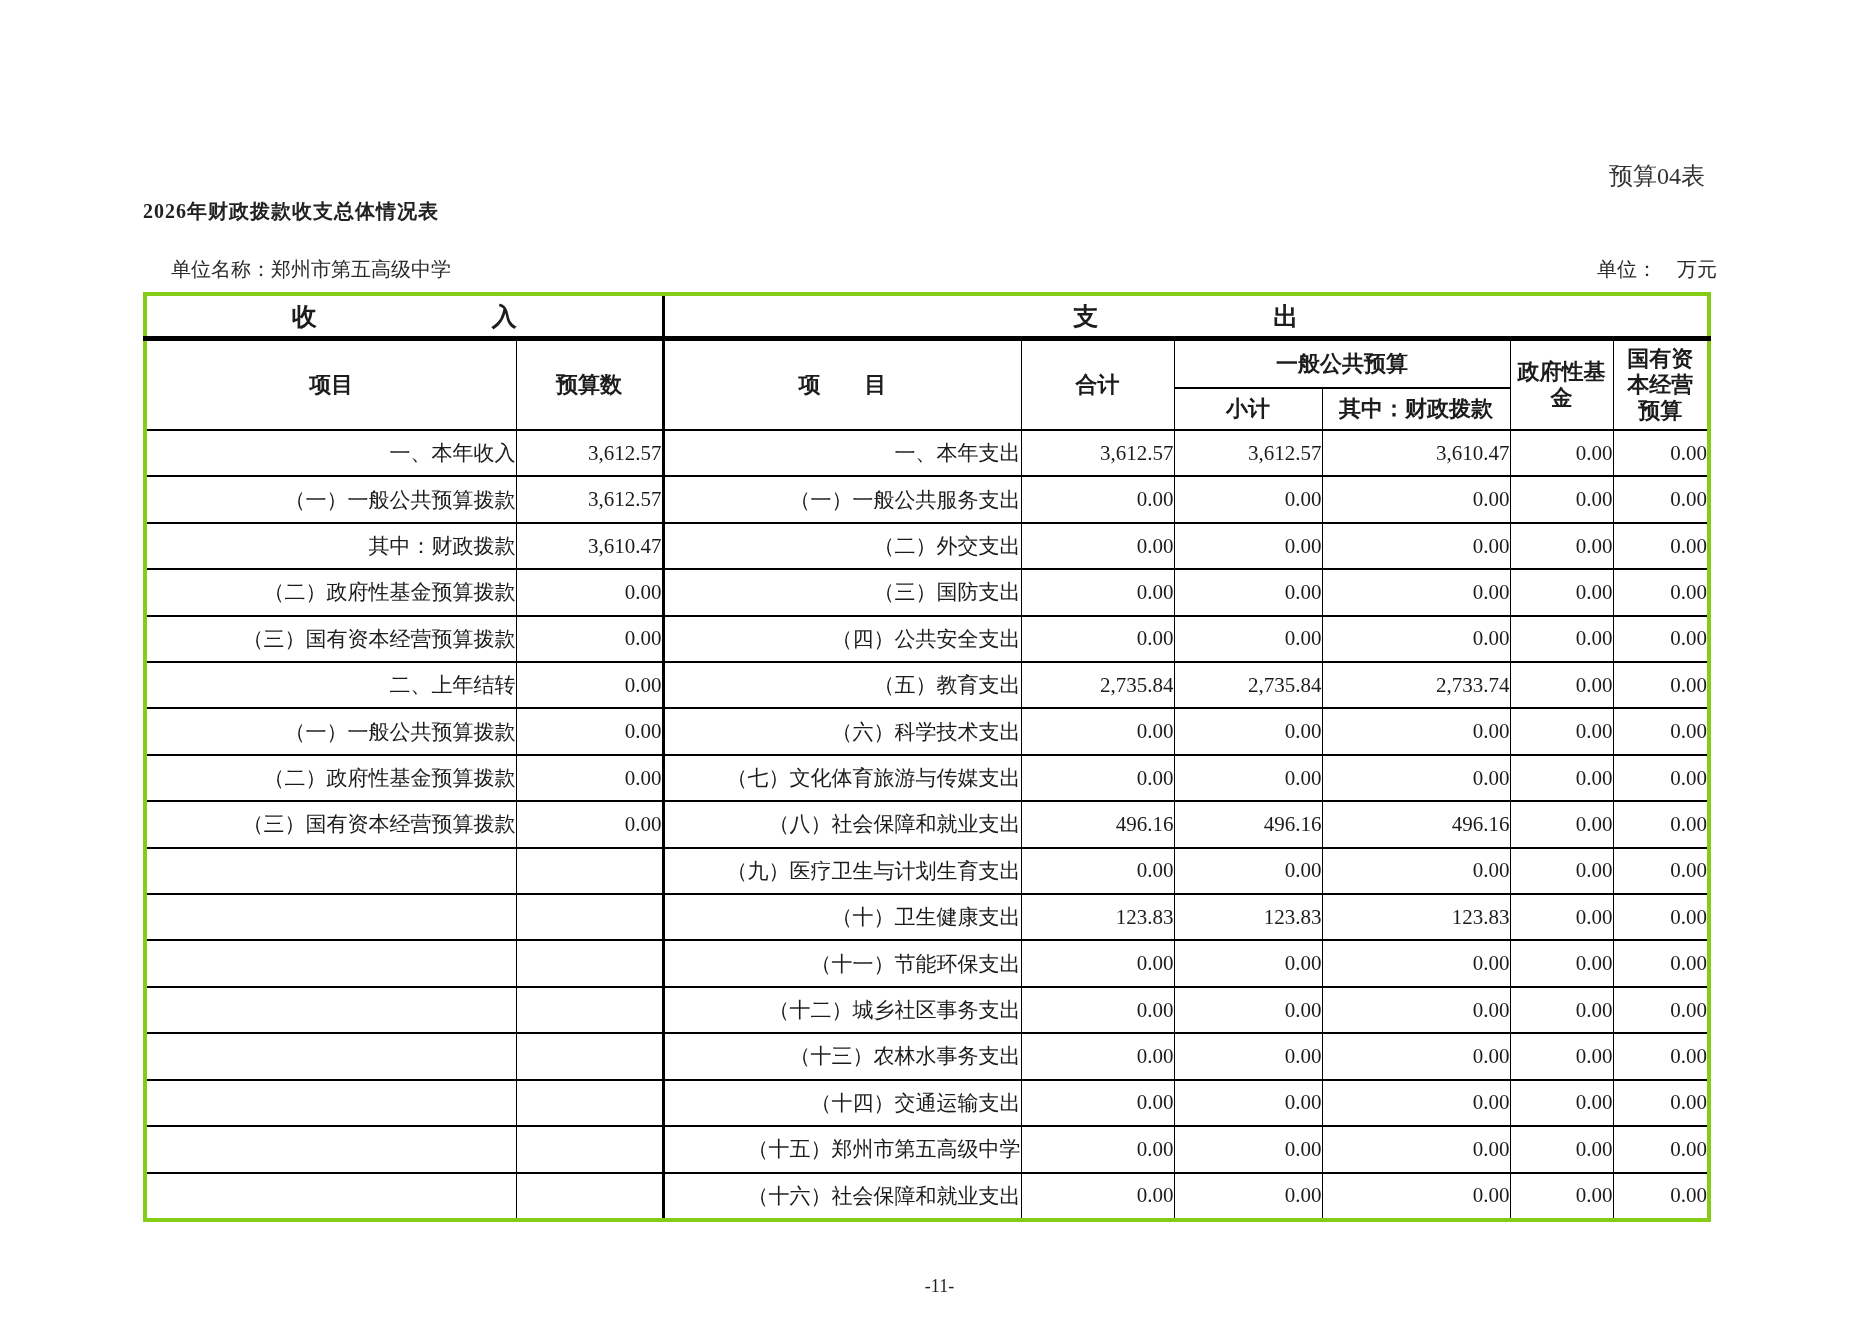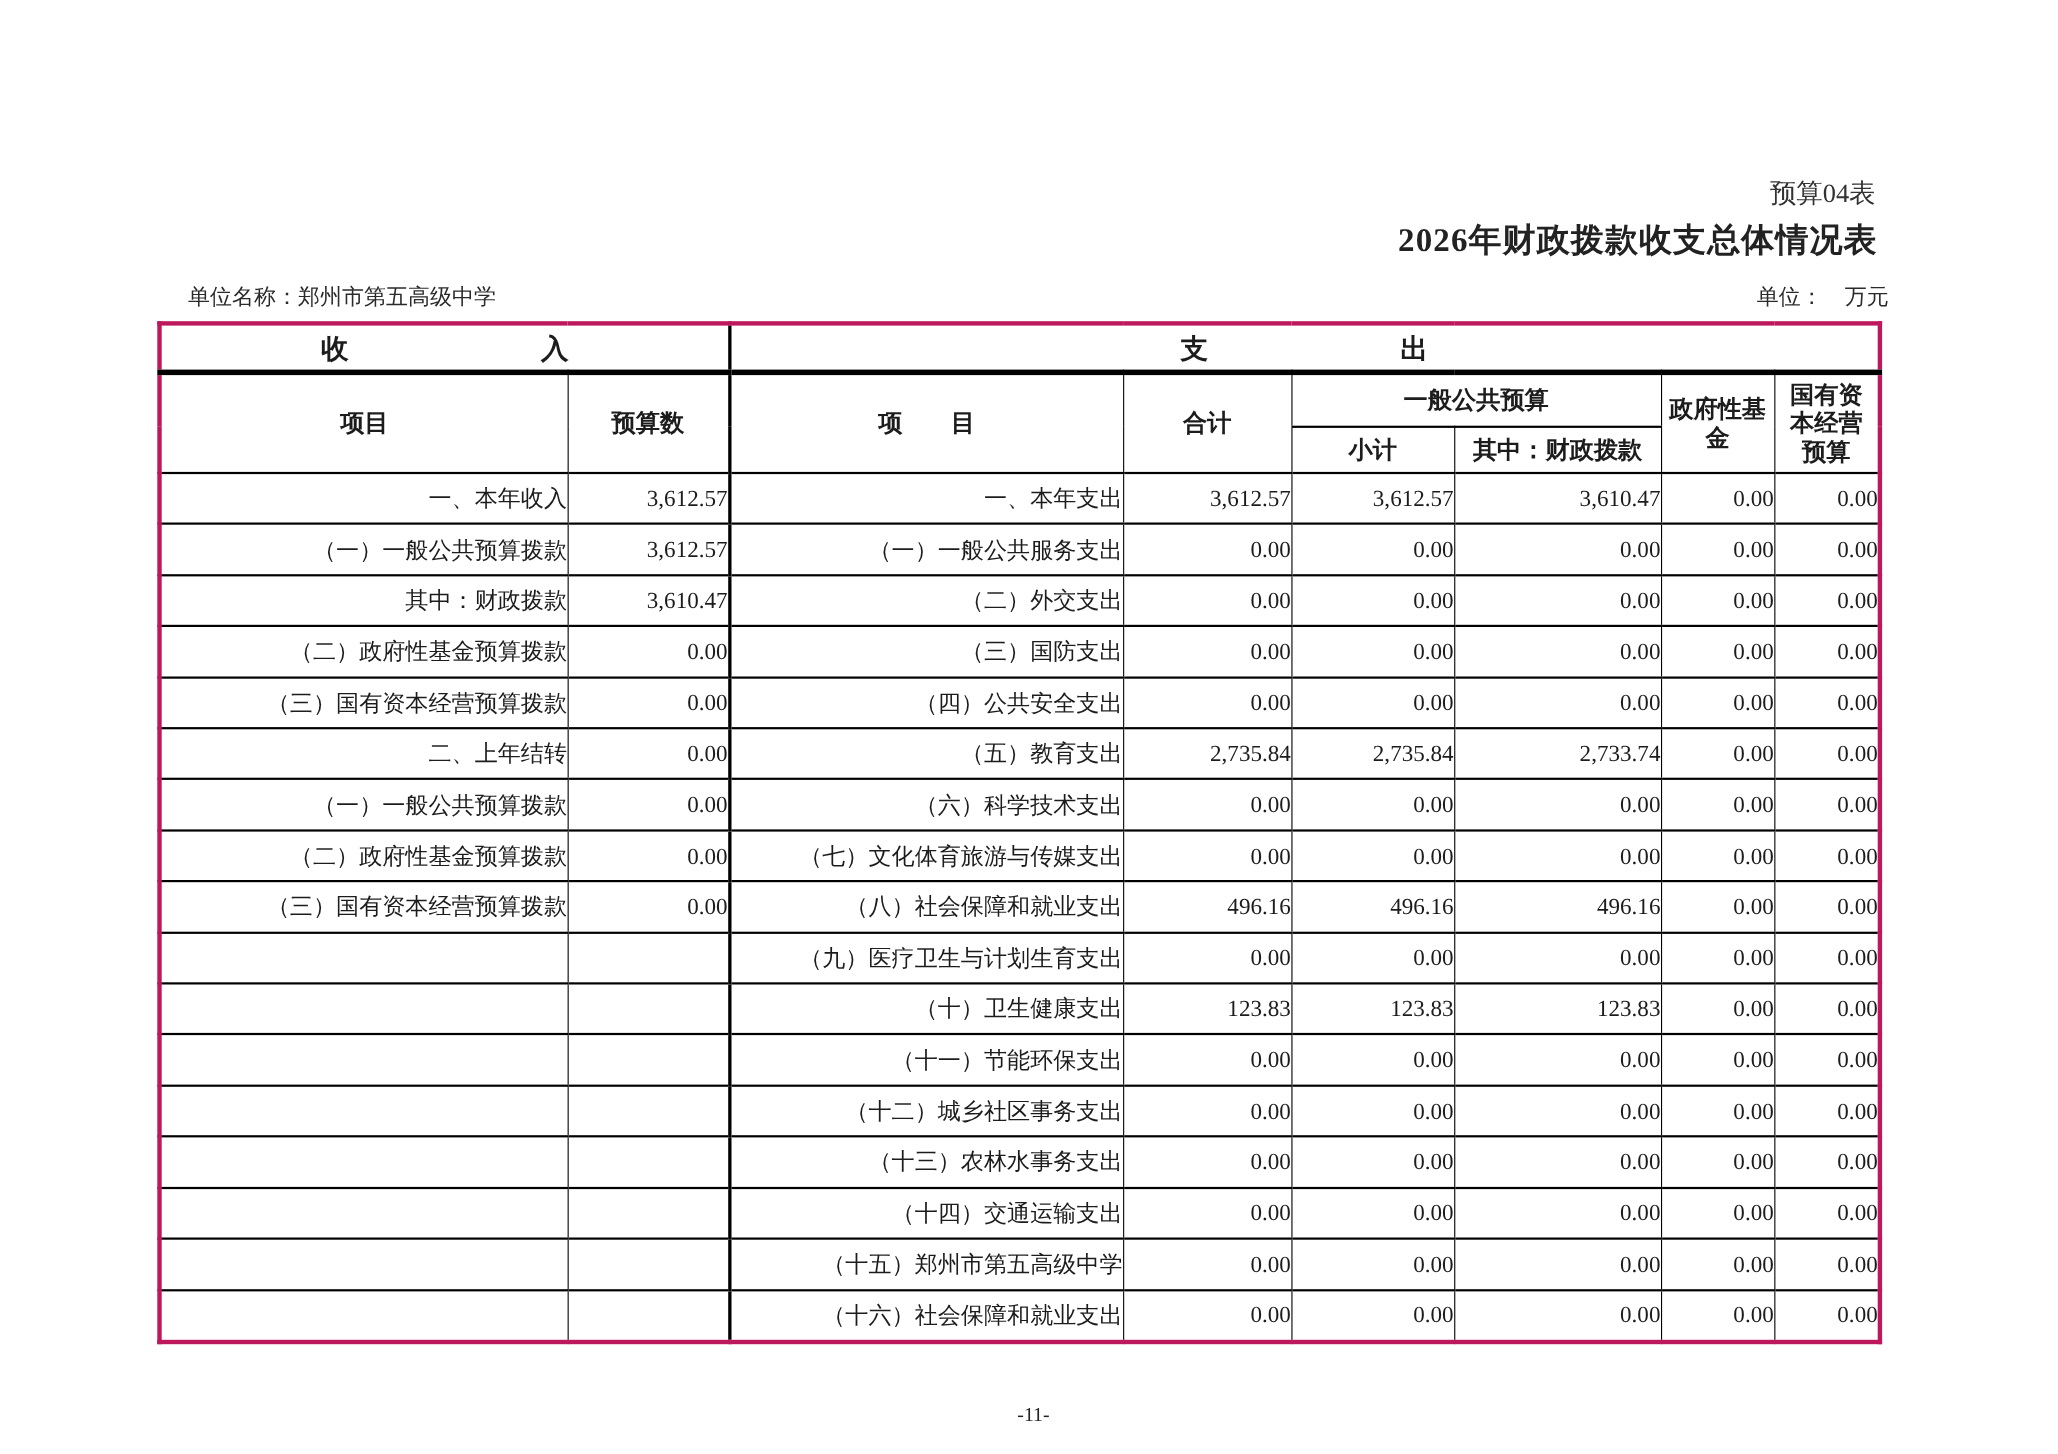--- a/index.html
+++ b/index.html
@@ -10,36 +10,36 @@
     font-family:"Liberation Serif","DejaVu Serif",serif;
     color:#1c1c1c;
     overflow:hidden;
   }
   .sheet-label{
     position:absolute; top:160px; right:166px;
     font-size:24px; color:#333;
   }
   .title{
     position:absolute; top:198px; left:143px; width:1564px;
-    margin:0; text-align:right;
-    font-size:30px; font-weight:bold; letter-spacing:1px; color:#222;
+    margin:0; text-align:left;
+    font-size:20px; font-weight:bold; letter-spacing:1px; color:#222;
   }
   .info-row{
     position:absolute; top:256px; left:155px; width:1564px;
     display:flex; justify-content:space-between; align-items:flex-end;
     font-size:20px; color:#2a2a2a;
   }
   .info-row .unit-name{ padding-left:16px; }
   .info-row .unit-measure{ padding-right:2px; }
 
   table.budget{
     position:absolute; top:292px; left:143px;
     width:1564px; height:930px;
     border-collapse:collapse; table-layout:fixed;
-    border:4px solid #be185d;
+    border:4px solid #84cc16;
   }
   table.budget th, table.budget td{
     border-left:1.5px solid #000;
     border-right:1.5px solid #000;
     border-top:2.5px solid #000;
     border-bottom:2.5px solid #000;
     padding:0;
     overflow:hidden;
   }
   table.budget th{

